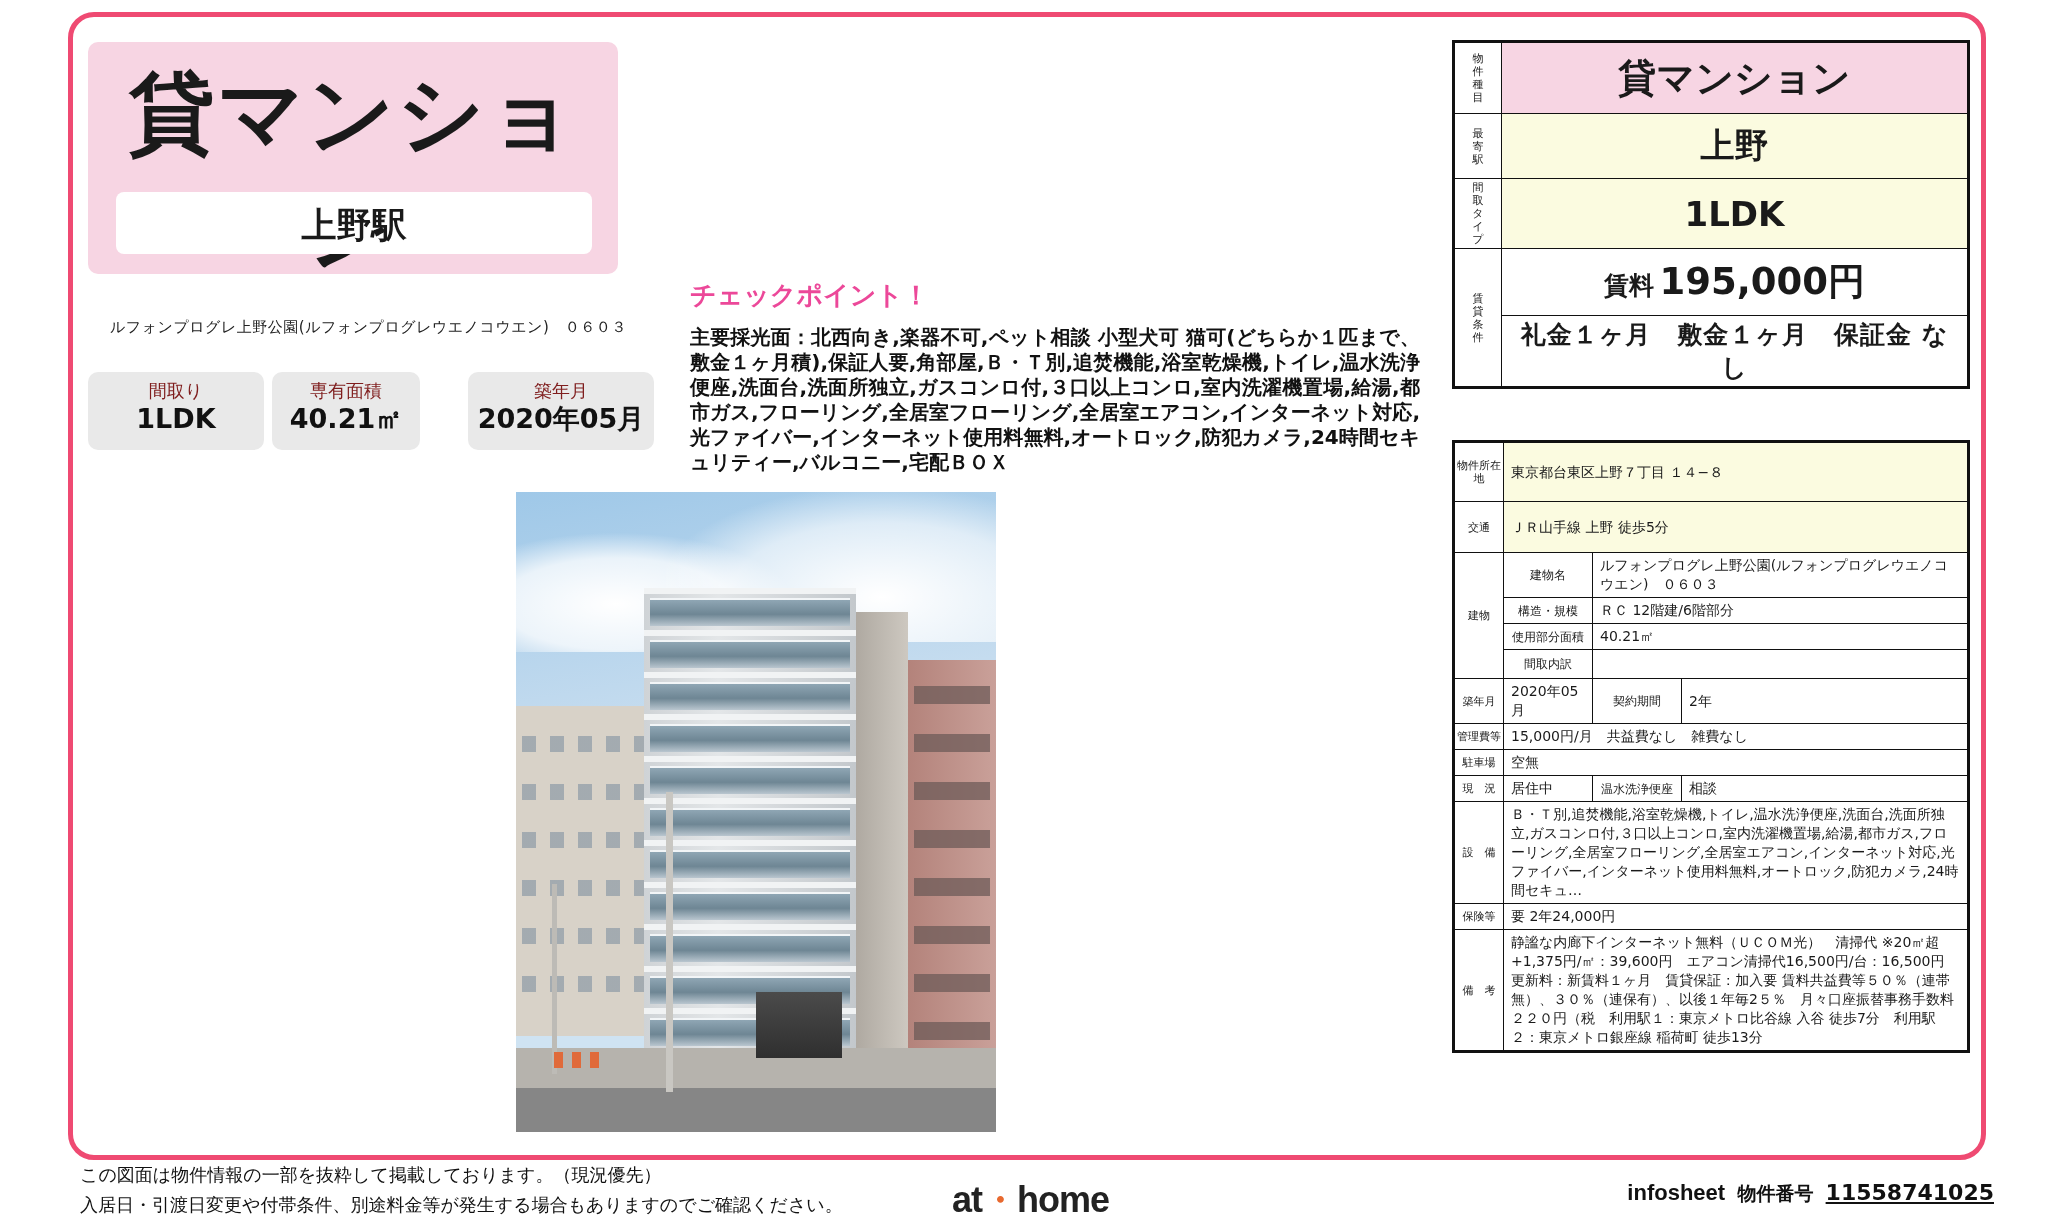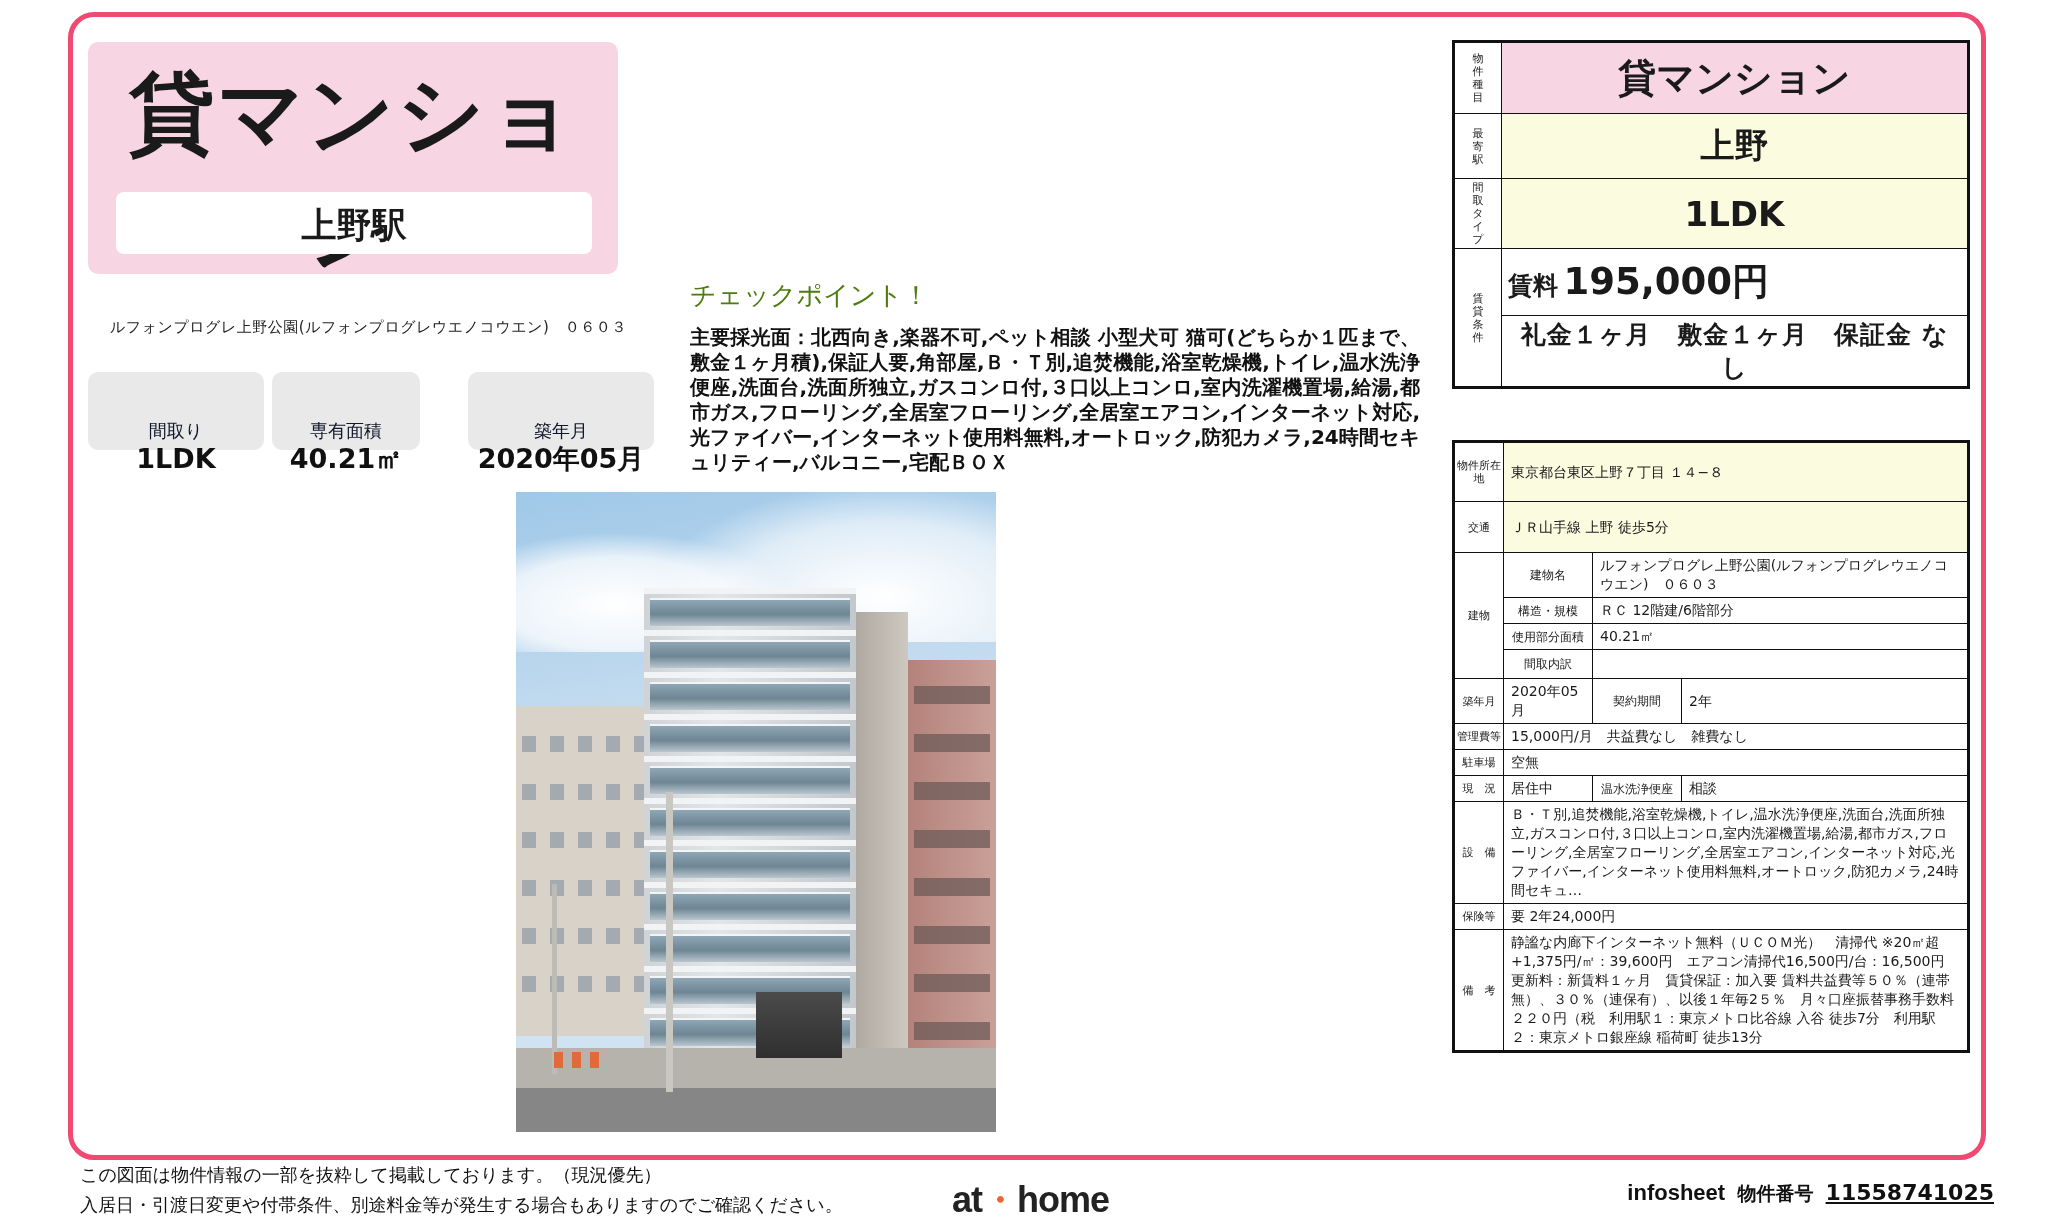--- a/index.html
+++ b/index.html
@@ -95,44 +95,43 @@
     height: 78px;
     background: #e9e9e9;
     border-radius: 10px;
     box-sizing: border-box;
     text-align: center;
     padding-top: 8px;
   }
   .spec-card .lbl {
     font-size: 18px;
     font-family: Liberation Serif, serif;
-    color: #0f172a;
+    color: #7f1d1d;
     line-height: 22px;
-    margin-top: 40px;
   }
   .spec-card .val {
     font-size: 27px;
     font-weight: bold;
     font-family: "DejaVu Sans", sans-serif;
     color: #111;
     line-height: 34px;
   }
   #spec0 { left: 0px;   width: 176px; }
   #spec1 { left: 184px; width: 148px; }
   #spec2 { left: 380px; width: 186px; }
 
   
   .cp-title {
     position: absolute;
     left: 690px;
     top: 278px;
     font-size: 26px;
-    font-weight: normal;
-    font-family: "DejaVu Sans", sans-serif;
-    color: #4d7c0f;
+    font-weight: bold;
+    font-family: "DejaVu Sans", sans-serif;
+    color: #ec4899;
   }
   .cp-band {
     position: absolute;
     left: 690px;
     top: 268px;
     width: 730px;
     height: 50px;
     background: #f6f7c8;
     z-index: -1;
   }
@@ -272,20 +271,21 @@
   .cell-cream {
     background: #fbfbe0;
     text-align: center;
     height: 60px;
     margin-top: 24px;
   }
   .cell-cream.st { font-size: 34px; font-weight: bold; }
   .cell-cream.pt { font-size: 34px; font-weight: bold; }
   .cell-rent {
     background: #fff;
+    text-align: center;
     height: 62px;
     font-weight: bold;
   }
   .rent-pref { font-size: 25px; }
   .rent-num { font-size: 37px; }
   .cell-fees {
     background: #fff;
     text-align: center;
     height: 50px;
     font-size: 25px;

